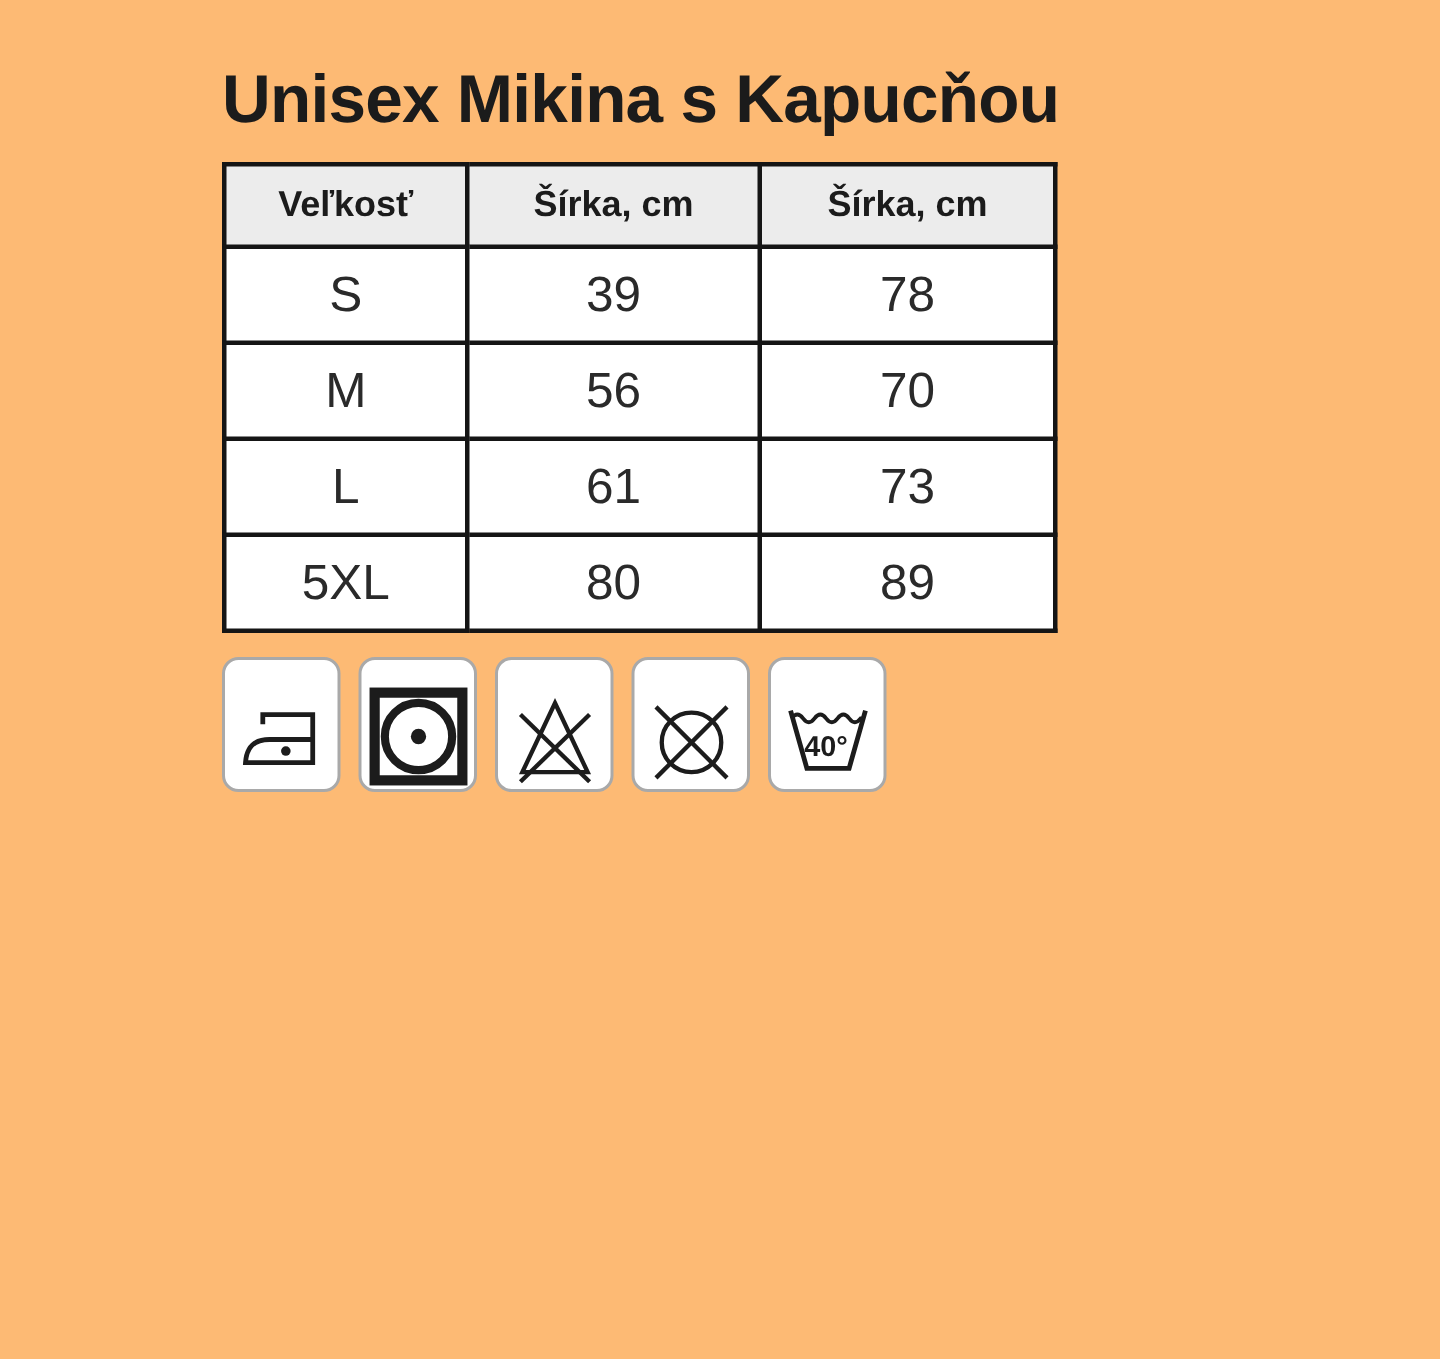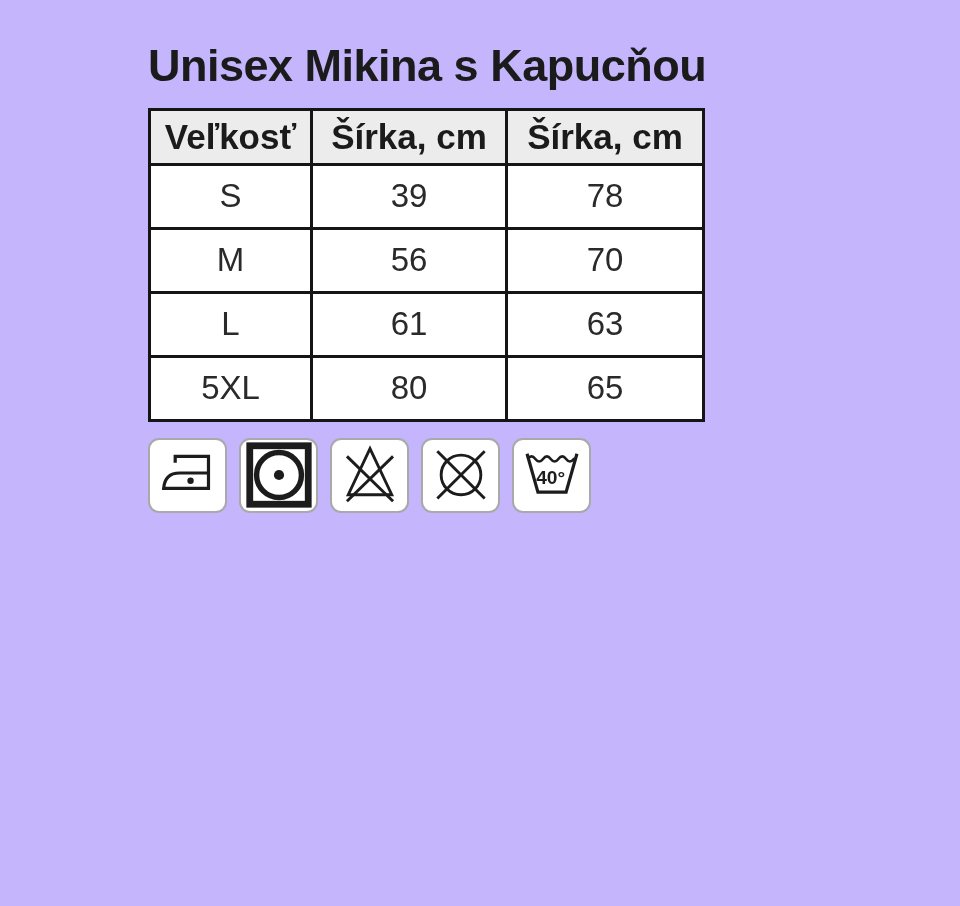--- a/index.html
+++ b/index.html
@@ -4,21 +4,21 @@
 <style>
   html, body {
     margin: 0;
     padding: 0;
     background: #ffffff;
     font-family: "Liberation Sans", "DejaVu Sans", sans-serif;
   }
   .page {
     width: 960px;
     height: 906px;
-    background: #c4b5fd;
+    background: #fdba74;
     box-sizing: border-box;
     padding: 40px 0 0 148px;
     overflow: hidden;
   }
   .title {
     margin: 0 0 16px 0;
     font-size: 45px;
     font-weight: bold;
     color: #1b1b1b;
     letter-spacing: -0.5px;
@@ -30,21 +30,21 @@
   }
   table.size-chart th,
   table.size-chart td {
     border: 3px solid #151515;
     text-align: center;
     vertical-align: middle;
     padding: 0;
   }
   table.size-chart th {
     background: #ececec;
-    font-size: 35px;
+    font-size: 24px;
     font-weight: bold;
     color: #1b1b1b;
     height: 52px;
   }
   table.size-chart td {
     font-size: 33px;
     font-weight: normal;
     color: #2a2a2a;
     height: 61px;
     background: #ffffff;
@@ -54,27 +54,27 @@
   .col-length { width: 197px; }
 
   .care-row {
     display: flex;
     flex-direction: row;
     gap: 12px;
     margin-top: 16px;
   }
   .care-box {
     width: 79px;
-    height: 75px;
+    height: 90px;
     box-sizing: border-box;
     border: 2px solid #a9a9a9;
     border-radius: 11px;
     background: #ffffff;
     display: flex;
-    align-items: flex-start;
+    align-items: flex-end;
     justify-content: center;
   }
   .care-box svg {
     display: block;
   }
   .sym {
     stroke: #1c1c1c;
     fill: none;
     stroke-linecap: butt;
     stroke-linejoin: miter;
@@ -118,26 +118,26 @@
         <td>78</td>
       </tr>
       <tr>
         <td>M</td>
         <td>56</td>
         <td>70</td>
       </tr>
       <tr>
         <td>L</td>
         <td>61</td>
-        <td>63</td>
+        <td>73</td>
       </tr>
       <tr>
         <td>5XL</td>
         <td>80</td>
-        <td>65</td>
+        <td>89</td>
       </tr>
     </tbody>
   </table>
 
   <div class="care-row">
 
     <div class="care-box">
       <svg width="64" height="66" viewBox="0 0 100 100" aria-hidden="true">
         <path class="sym" stroke-width="5" d="M30 34 L30 24 L82 24 L82 74 L12 74 C13 60 19 50 37 50 L82 50"></path>
         <circle class="sym-fill" cx="54" cy="62" r="5"></circle>

